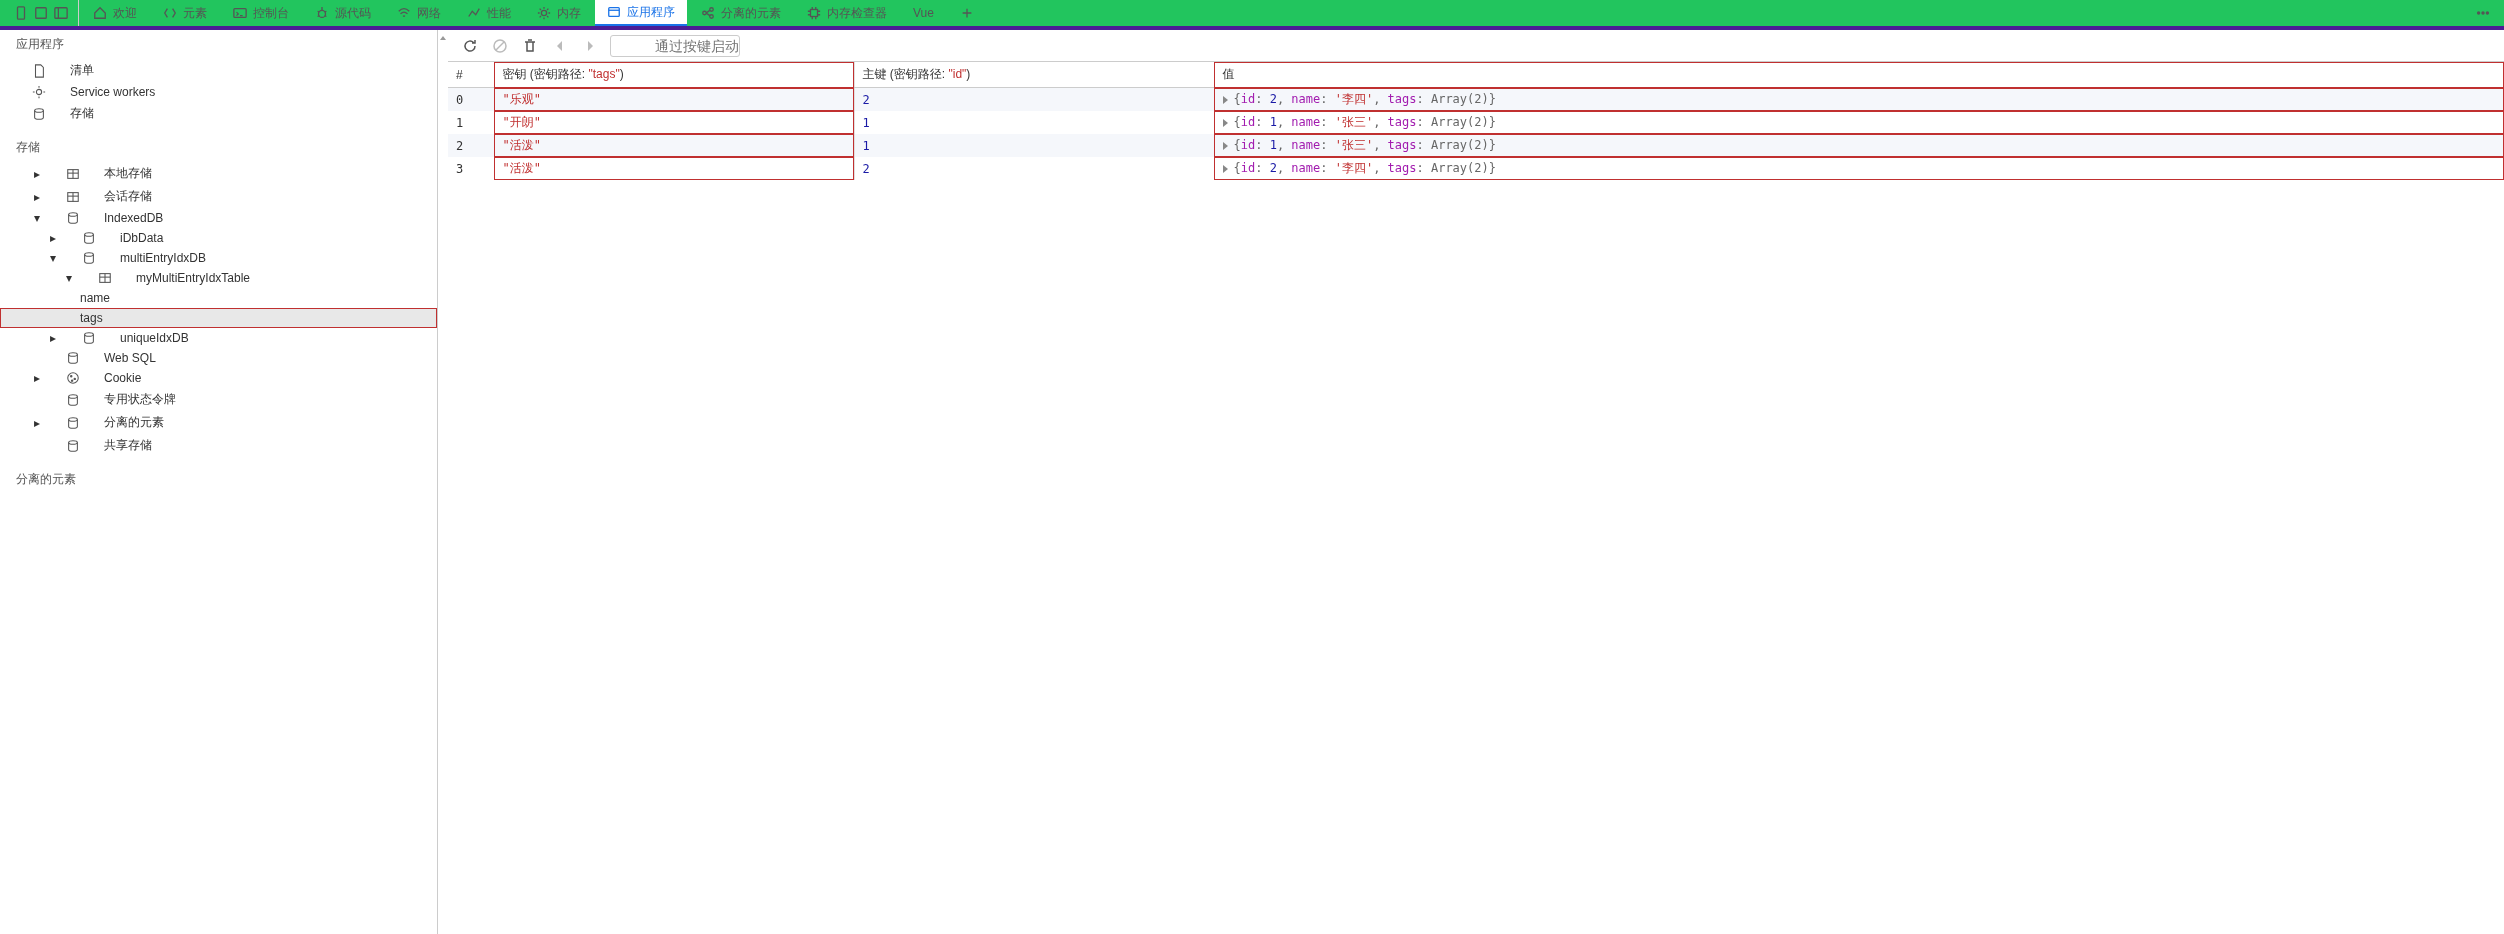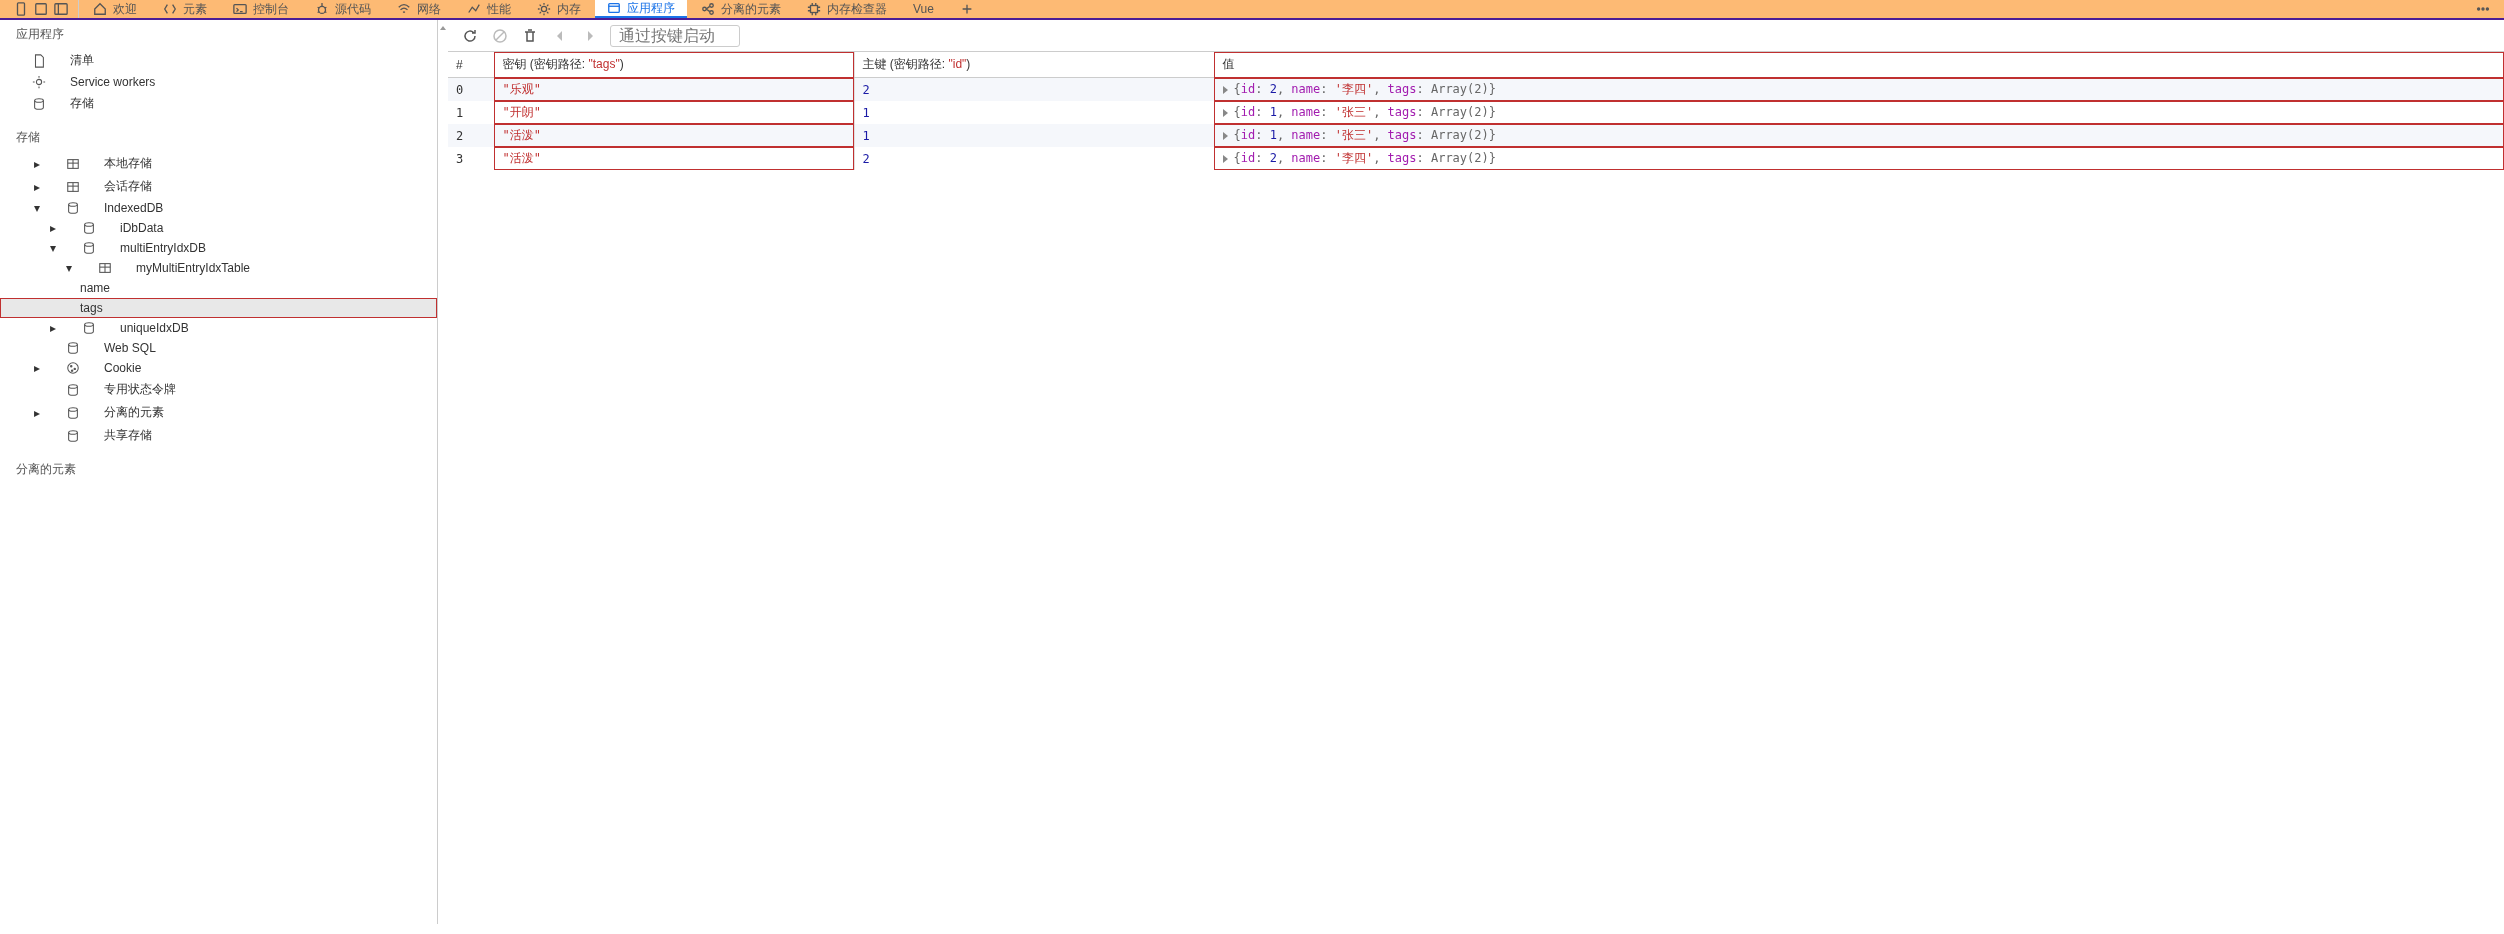--- a/index.html
+++ b/index.html
@@ -5,25 +5,25 @@
     * { box-sizing: border-box; margin: 0; padding: 0; }
     body {
       font-family: "Segoe UI", Arial, sans-serif;
       font-size: 12px;
       color: #333;
       background: #fff;
       overflow: hidden;
     }
     
     .tabbar {
-      height: 20px;
+      height: 30px;
       display: flex;
       align-items: center;
-      border-bottom: 2px solid #4c1d95;
-      background: #fdba74;
+      border-bottom: 4px solid #4c1d95;
+      background: #22c55e;
       padding: 0 4px;
       gap: 2px;
     }
     .tabbar .device-icons {
       display: flex; align-items: center; gap: 6px; padding: 0 10px;
       border-right: 1px solid #ccc; height: 100%;
     }
     .tabbar .tab {
       display: flex; align-items: center; gap: 6px;
       padding: 0 12px; height: 100%;
@@ -90,21 +90,21 @@
       gap: 10px; padding: 0 12px;
     }
     .content-toolbar .tbtn {
       width: 20px; height: 20px; display:flex; align-items:center; justify-content:center;
       cursor: pointer;
     }
     .content-toolbar .tbtn svg { width:16px; height:16px; stroke:#555; fill:none; stroke-width:1.5;}
     .content-toolbar .tbtn.disabled svg { stroke:#bbb; }
     .key-input {
       border: 1px solid #ccc; border-radius: 3px;
-      height: 22px; padding: 0 8px; font-size:16px; width: 130px;
+      height: 22px; padding: 0 0; font-size:14px; width: 130px; text-align: right;
     }
     
     .data-table { width: 100%; border-collapse: collapse; }
     .data-table th {
       text-align: left; font-weight: normal;
       border-bottom: 1px solid #ccc;
       border-right: 1px solid #e0e0e0;
       padding: 4px 8px;
       background: #fff;
     }

